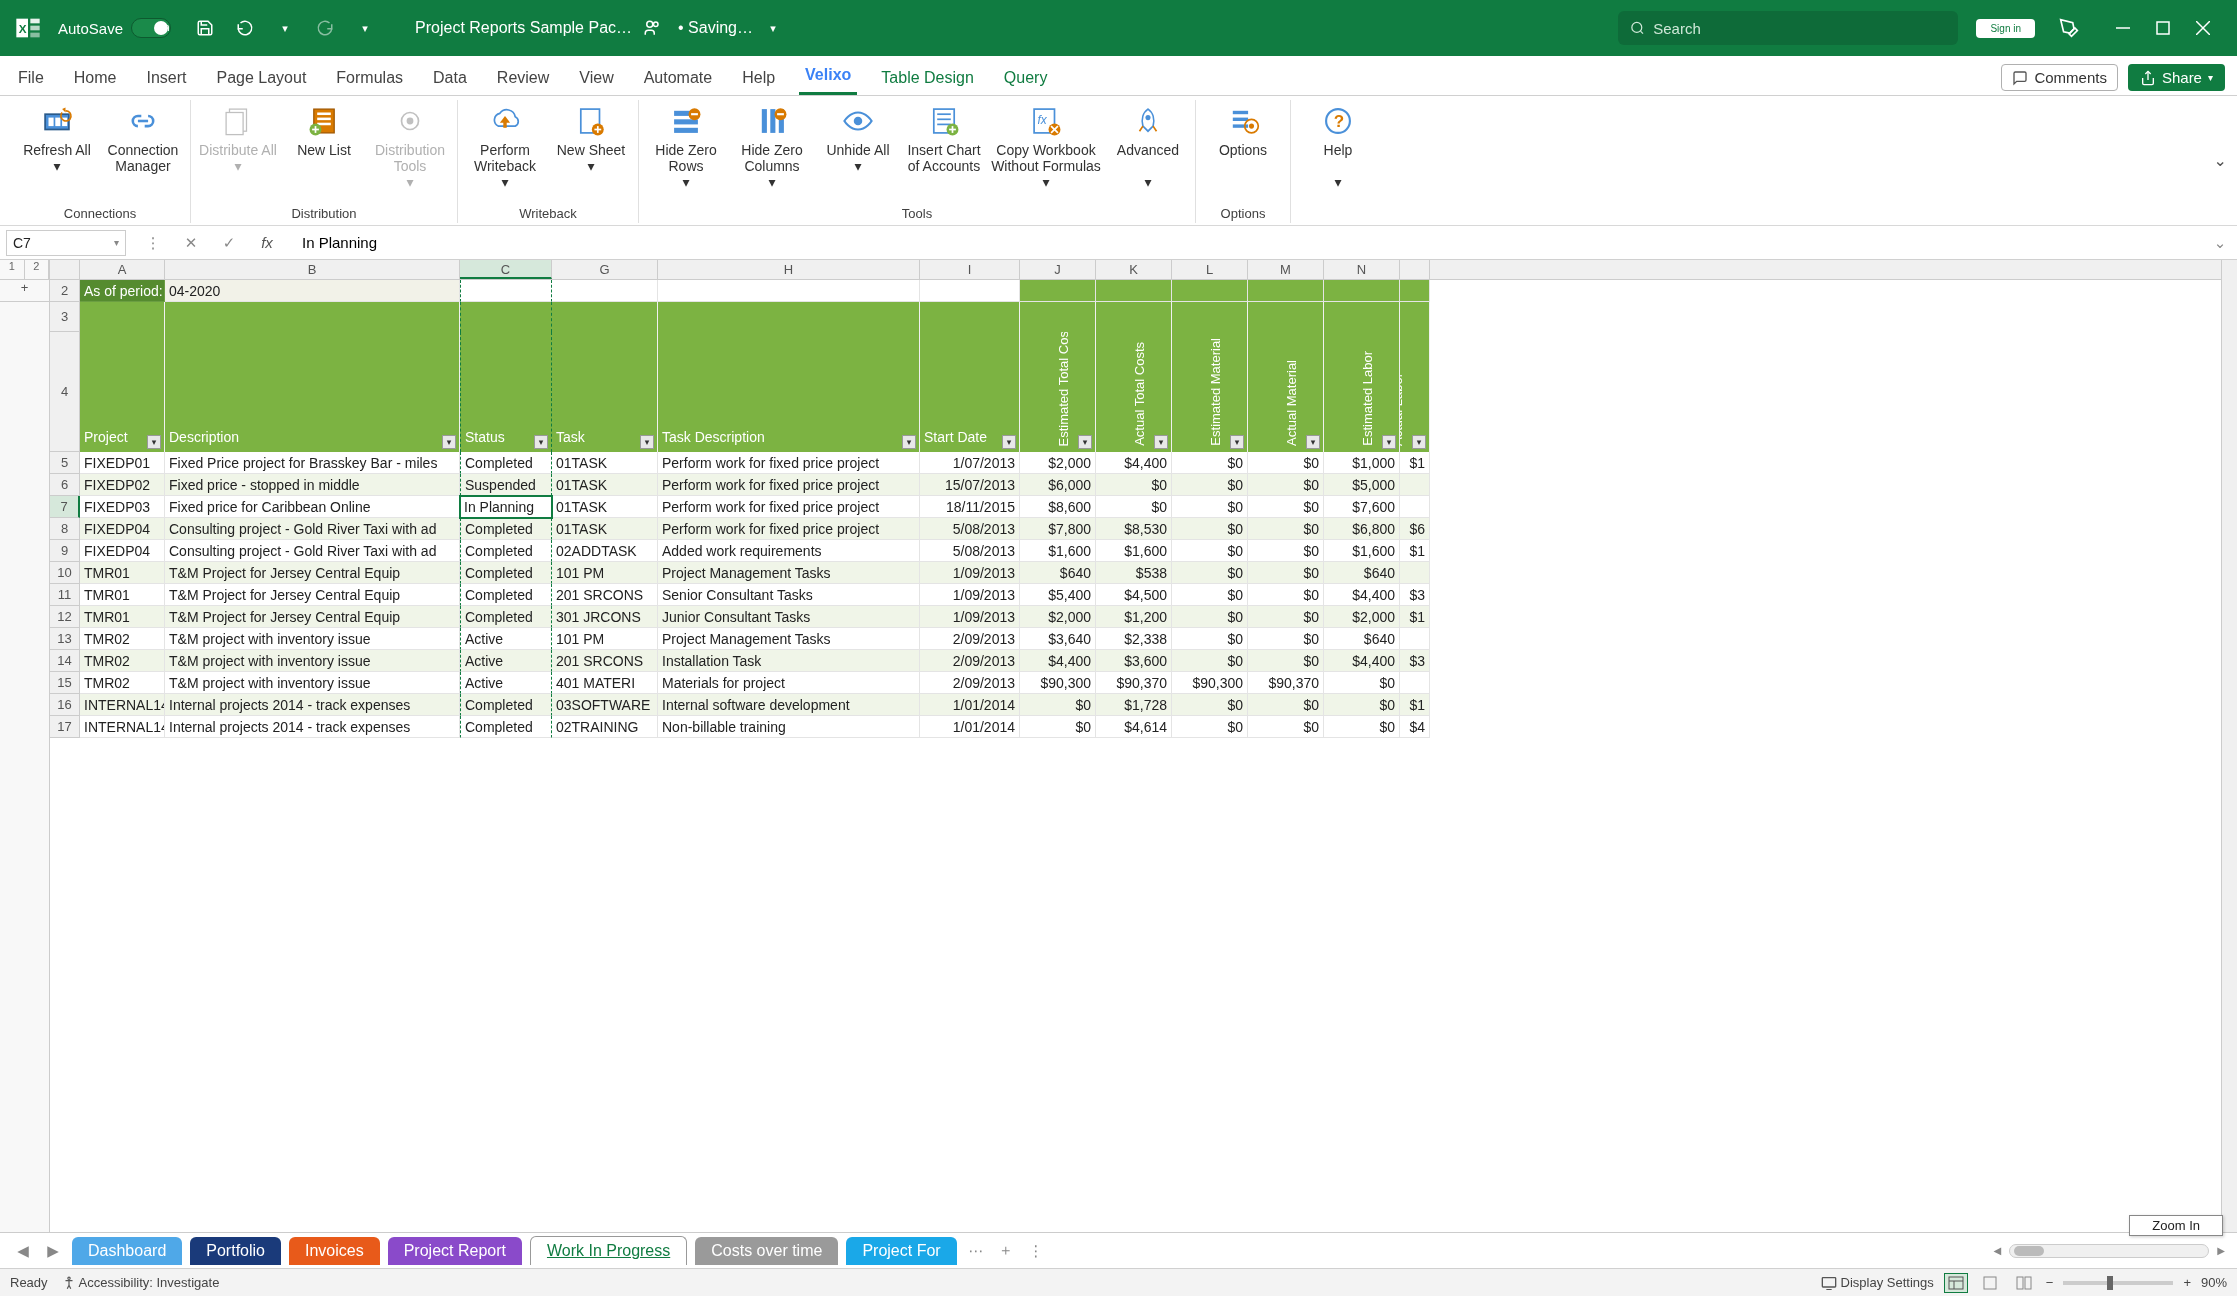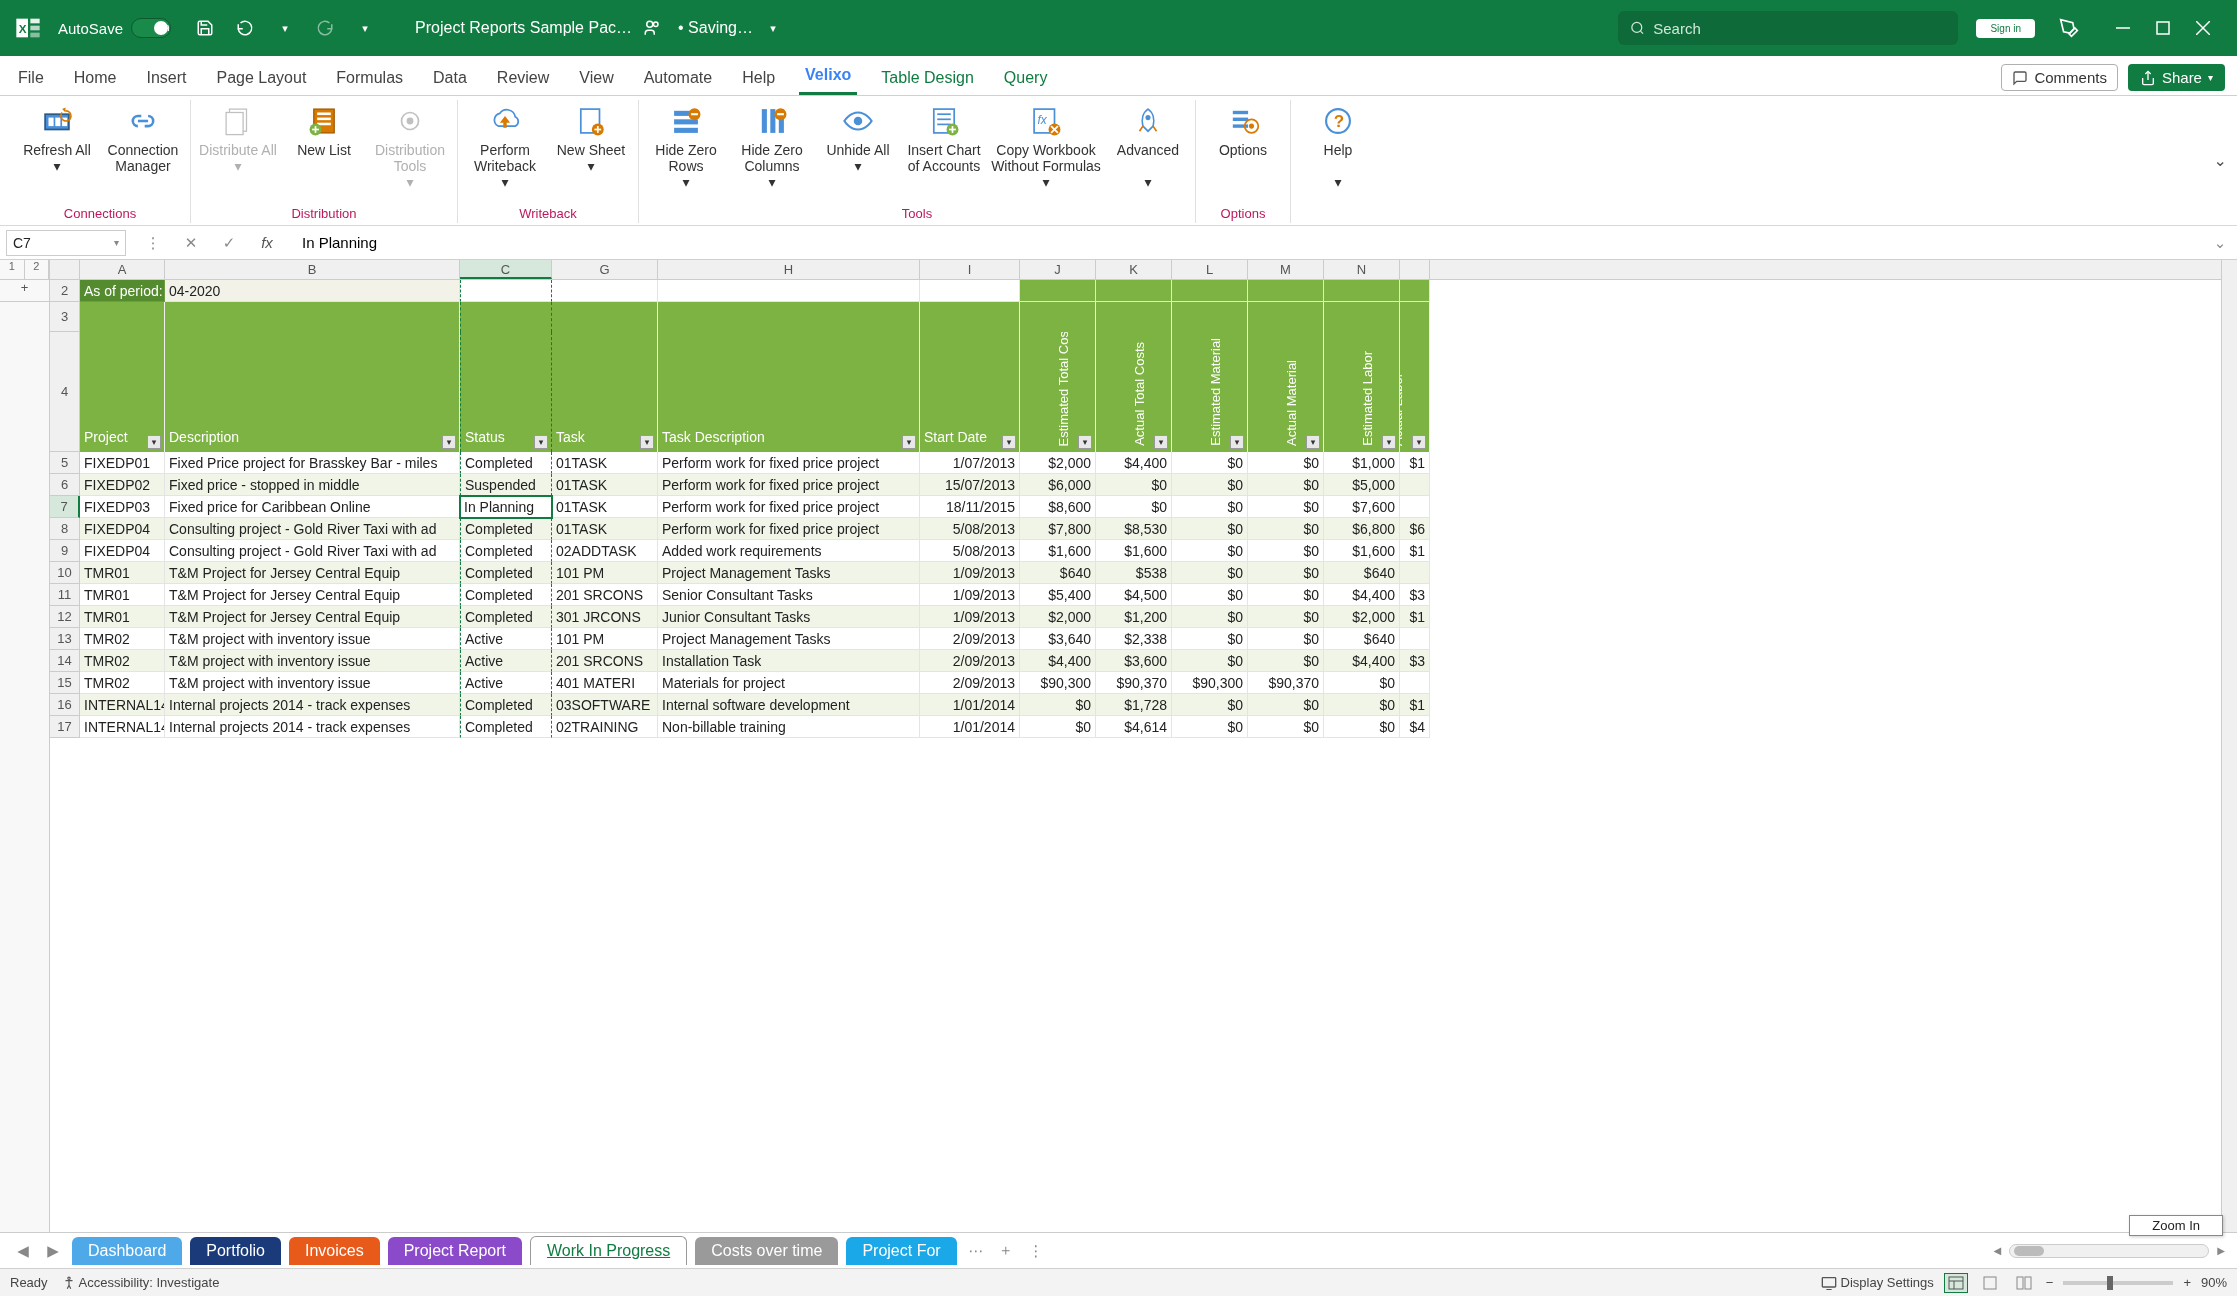--- a/index.html
+++ b/index.html
@@ -21,21 +21,21 @@
 .tab{padding:6px 6px 8px;font-size:16px;color:#444;cursor:pointer}
 .tab.active{color:#3b82f6;border-bottom:3px solid #107c41;font-weight:600}
 .tab.green{color:#107c41}
 .tab-right{margin-left:auto;display:flex;gap:10px;align-items:center;padding-bottom:4px}
 .comments-btn{border:1px solid #b0b0b0;border-radius:4px;padding:4px 10px;font-size:15px;color:#333;display:flex;align-items:center;gap:6px}
 .share-btn{background:#107c41;color:#fff;border-radius:4px;padding:5px 12px;font-size:15px;display:flex;align-items:center;gap:6px}
 .ribbon{height:130px;border-bottom:1px solid #d8d8d8;display:flex;padding:4px 10px 2px;position:relative}
 .rgroup{display:flex;flex-direction:column;align-items:center;border-right:1px solid #e0e0e0;padding:0 8px}
 .rgroup:last-child{border-right:none}
 .rgroup .items{display:flex;gap:8px;align-items:flex-start;flex:1}
-.rgroup .glabel{font-size:13px;color:#be185d;padding:2px 0}
+.rgroup .glabel{font-size:13px;color:#404040;padding:2px 0}
 .rbtn{display:flex;flex-direction:column;align-items:center;width:78px;text-align:center;font-size:14px;color:#333;padding-top:4px;cursor:pointer;line-height:1.15}
 .rbtn.disabled{color:#b0b0b0}
 .rbtn .ricon{width:34px;height:34px;margin-bottom:4px}
 .ribbon-chev{position:absolute;right:10px;top:55px;font-size:16px;color:#555}
 .fbar{height:34px;border-bottom:1px solid #d0d0d0;display:flex;align-items:center;padding:0 6px;gap:16px}
 .namebox{width:120px;height:26px;border:1px solid #ccc;display:flex;align-items:center;padding:0 6px;font-size:14px;justify-content:space-between}
 .fx-btn{width:22px;height:22px;display:inline-flex;align-items:center;justify-content:center;color:#888}
 .fx-input{flex:1;border:none;outline:none;font-size:15px;padding:0 8px}
 .grid-area{display:flex;height:calc(100vh - 56px - 40px - 130px - 34px - 36px - 28px);overflow:hidden;position:relative}
 .outline{width:50px;background:#f8f8f8;border-right:1px solid #ccc;display:flex;flex-direction:column}

